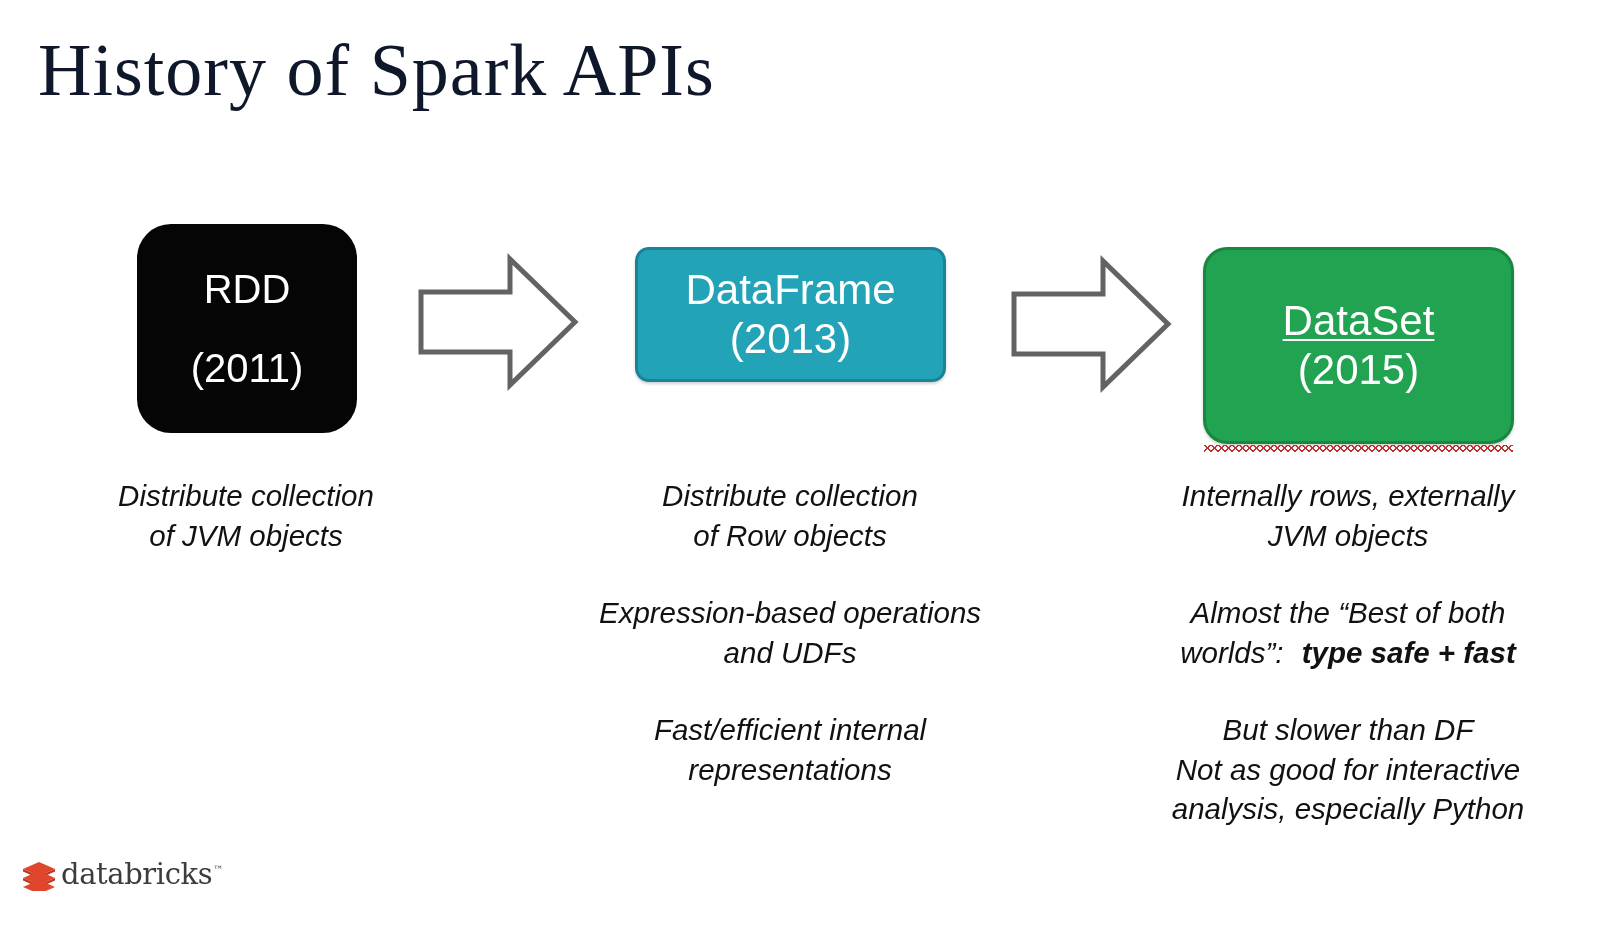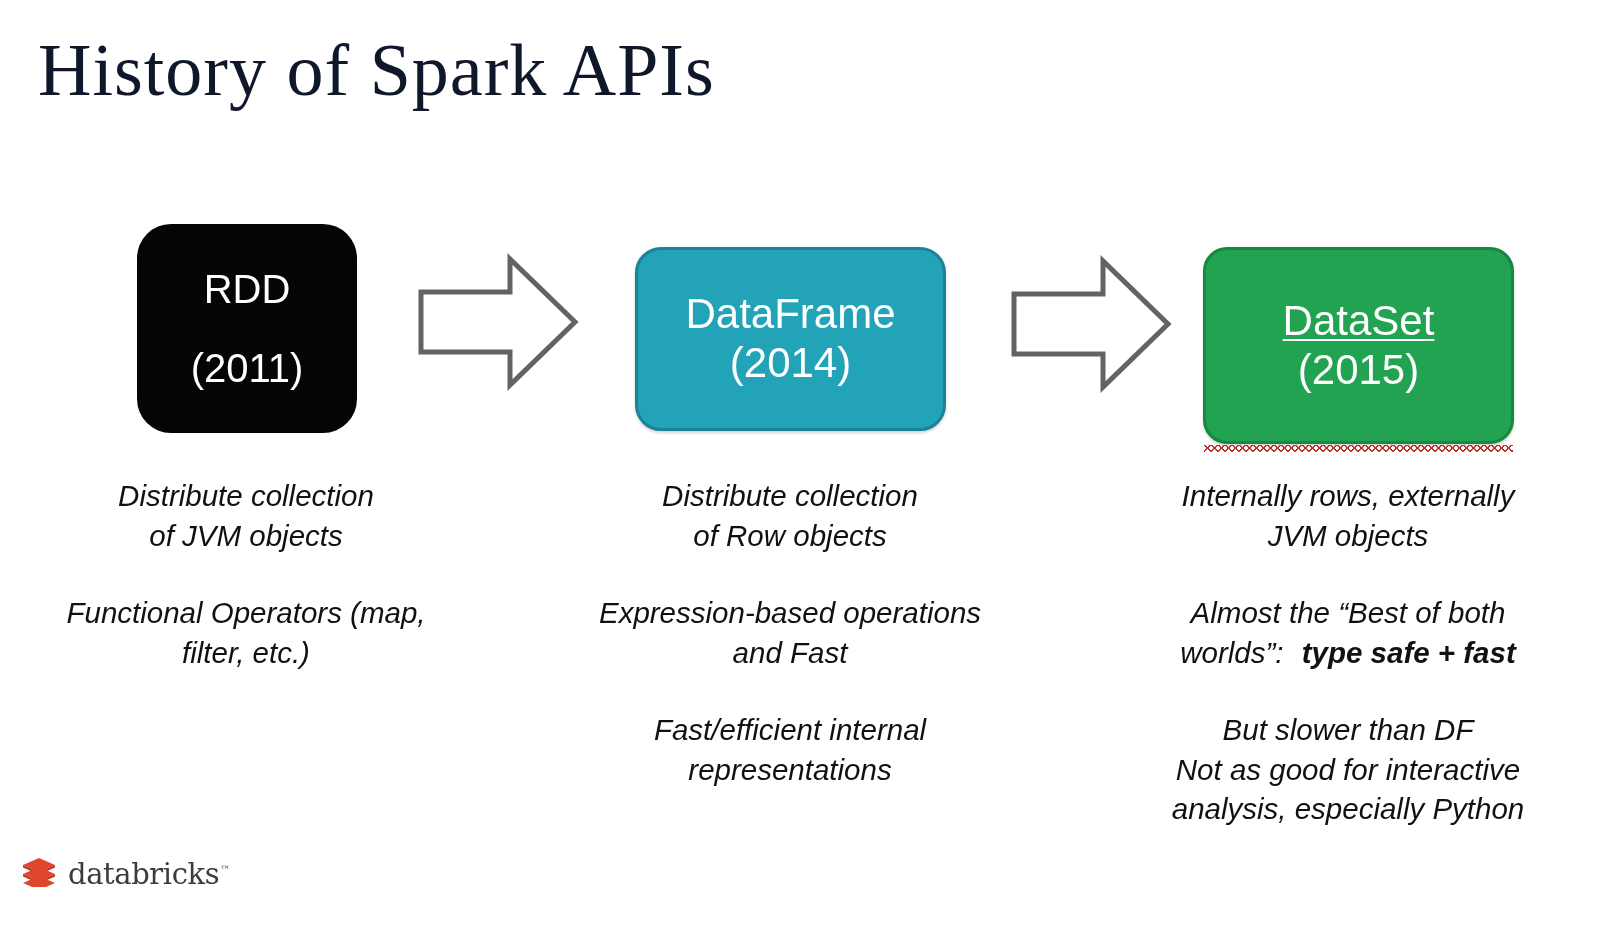--- a/index.html
+++ b/index.html
@@ -46,24 +46,24 @@
     left:137px; top:224px;
     width:220px; height:209px;
     background:#050505;
     border-radius:34px;
     gap:33px;
   }
   .box-rdd .box-name, .box-rdd .box-year { font-size:40px; }
 
   .box-dataframe {
     left:635px; top:247px;
-    width:311px; height:184px;
+    width:311px; height:135px;
     background:#22a3b8;
     border:3px solid #1b8298;
-    border-radius:26px;
+    border-radius:14px;
     box-shadow:0 2px 3px rgba(0,0,0,.18);
   }
 
   .box-dataset {
     left:1203px; top:247px;
     width:311px; height:197px;
     background:#21a351;
     border:3px solid #188740;
     border-radius:24px;
     box-shadow:0 2px 3px rgba(0,0,0,.18);
@@ -106,22 +106,22 @@
 
   .para { margin-bottom:38px;font-style:italic; }
   .para:last-child { margin-bottom:0; }
   .para b { font-weight:700;margin-left:10px; }
 
   
   .logo {
     position:absolute;
     left:22px; top:857px;
     display:flex;
-    align-items:flex-start;
-    gap:12px;
+    align-items:flex-end;
+    gap:5px;
   }
   .logo-mark {
     position:relative;
     width:34px; height:30px;
   }
   .logo-word {
     font-family:"DejaVu Serif", serif;
     font-size:29px;
     font-weight:400;
     color:#3c3c3c;
@@ -148,55 +148,51 @@
   </div>
 
   <div class="arrow arrow-1">
     <svg width="168" height="140" viewBox="0 0 168 140" xmlns="http://www.w3.org/2000/svg">
       <polygon points="7,40 96,40 96,7 161,70 96,133 96,100 7,100" fill="#ffffff" stroke="#636363" stroke-width="5" stroke-linejoin="miter"></polygon>
     </svg>
   </div>
 
   <div class="box box-dataframe">
     <div class="box-name">DataFrame</div>
-    <div class="box-year">(2014)</div>
+    <div class="box-year">(2013)</div>
   </div>
 
   <div class="arrow arrow-2">
     <svg width="168" height="140" viewBox="0 0 168 140" xmlns="http://www.w3.org/2000/svg">
       <polygon points="7,40 96,40 96,7 161,70 96,133 96,100 7,100" fill="#ffffff" stroke="#636363" stroke-width="5" stroke-linejoin="miter"></polygon>
     </svg>
   </div>
 
   <div class="box box-dataset">
     <div class="box-name">
       <span class="misspelled">DataSet</span><span class="squiggle"></span>
     </div>
     <div class="box-year">(2015)</div>
   </div>
 
   <div class="col col-1">
     <div class="para">
       <span>Distribute collection</span><br>
       <span>of JVM objects</span>
     </div>
-    <div class="para">
-      <span>Functional Operators (map,</span><br>
-      <span>filter, etc.)</span>
-    </div>
   </div>
 
   <div class="col col-2">
     <div class="para">
       <span>Distribute collection</span><br>
       <span>of Row objects</span>
     </div>
     <div class="para">
       <span>Expression-based operations</span><br>
-      <span>and Fast</span>
+      <span>and UDFs</span>
     </div>
     <div class="para">
       <span>Fast/efficient internal</span><br>
       <span>representations</span>
     </div>
   </div>
 
   <div class="col col-3">
     <div class="para">
       <span>Internally rows, externally</span><br>

